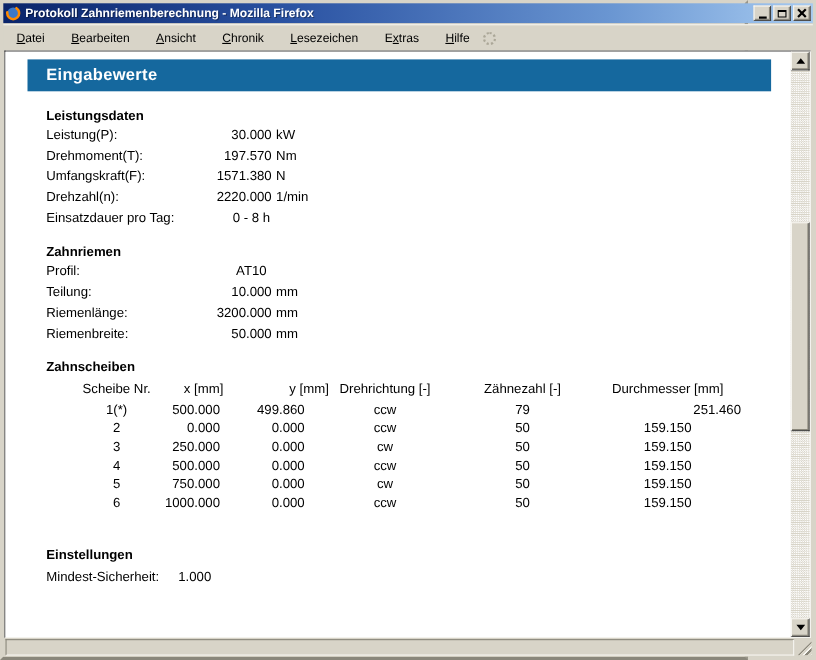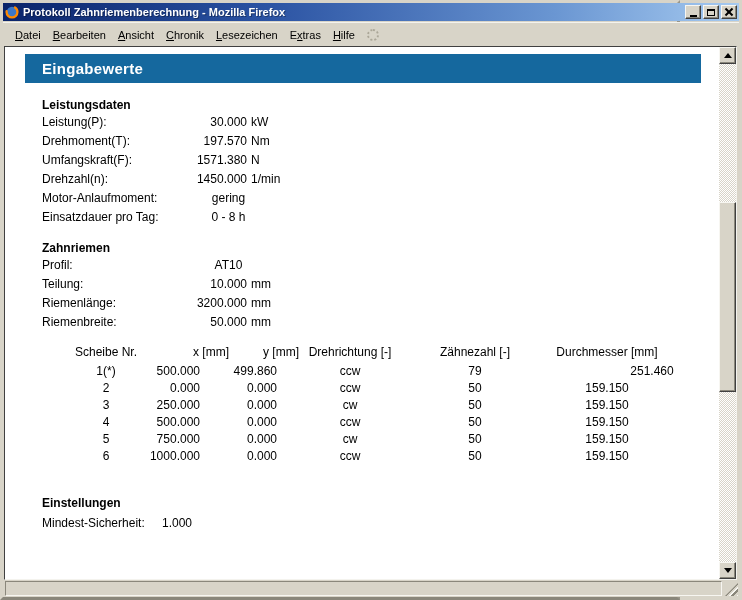--- a/index.html
+++ b/index.html
@@ -156,21 +156,21 @@
       <span class="tb-btn">
           <span class="glyph-max"></span>
         </span>
       <span class="tb-btn">
           <span class="glyph-close"></span>
         </span>
     </span>
   </div>
 
   <div class="menubar">
-    <span style="display:flex;">
+    <span style="display:flex;gap:12px;">
         <span class="menu-item"><span class="accel">D</span>atei</span>
         <span class="menu-item"><span class="accel">B</span>earbeiten</span>
         <span class="menu-item"><span class="accel">A</span>nsicht</span>
         <span class="menu-item"><span class="accel">C</span>hronik</span>
         <span class="menu-item"><span class="accel">L</span>esezeichen</span>
         <span class="menu-item">E<span class="accel">x</span>tras</span>
         <span class="menu-item"><span class="accel">H</span>ilfe</span>
       </span>
     <span class="throbber"></span>
   </div>
@@ -194,26 +194,22 @@
                 <span class="kv-value">197.570</span>
                 <span class="kv-unit">Nm</span>
               </div>
               <div class="kv-row">
                 <span class="kv-label">Umfangskraft(F):</span>
                 <span class="kv-value">1571.380</span>
                 <span class="kv-unit">N</span>
               </div>
               <div class="kv-row">
                 <span class="kv-label">Drehzahl(n):</span>
-                <span class="kv-value">1450.000</span>
+                <span class="kv-value">2220.000</span>
                 <span class="kv-unit">1/min</span>
-              </div>
-              <div class="kv-row">
-                <span class="kv-label">Motor-Anlaufmoment:</span>
-                <span class="kv-value center">gering</span>
               </div>
               <div class="kv-row">
                 <span class="kv-label">Einsatzdauer pro Tag:</span>
                 <span class="kv-value center">0 - 8 h</span>
               </div>
             </div>
             <div class="section">
               <div class="section-title">Zahnriemen</div>
               <div class="kv-row">
                 <span class="kv-label">Profil:</span>
@@ -231,24 +227,25 @@
               </div>
               <div class="kv-row">
                 <span class="kv-label">Riemenbreite:</span>
                 <span class="kv-value">50.000</span>
                 <span class="kv-unit">mm</span>
               </div>
             </div>
           </div>
 
         <div class="table-block">
+          <div class="section-title">Zahnscheiben</div>
           <div class="pulley-table">
             <div class="theader">
                 <span class="tcell center" style="left: 64px;">Scheibe Nr.</span>
-                <span class="tcell center" style="left: 169px;">x [mm]</span>
+                <span class="tcell center" style="left: 143px;">x [mm]</span>
                 <span class="tcell center" style="left: 239px;">y [mm]</span>
                 <span class="tcell center" style="left: 308px;">Drehrichtung [-]</span>
                 <span class="tcell center" style="left: 433px; text-align: right;">Zähnezahl [-]</span>
                 <span class="tcell center" style="left: 565px;">Durchmesser [mm]</span>
               </div>
             <div>
                 <div class="trow">
                   <span class="tcell center" style="left: 64px;">1(*)</span>
                   <span class="tcell rightal" style="left: 158px;">500.000</span>
                   <span class="tcell rightal" style="left: 235px;">499.860</span>

